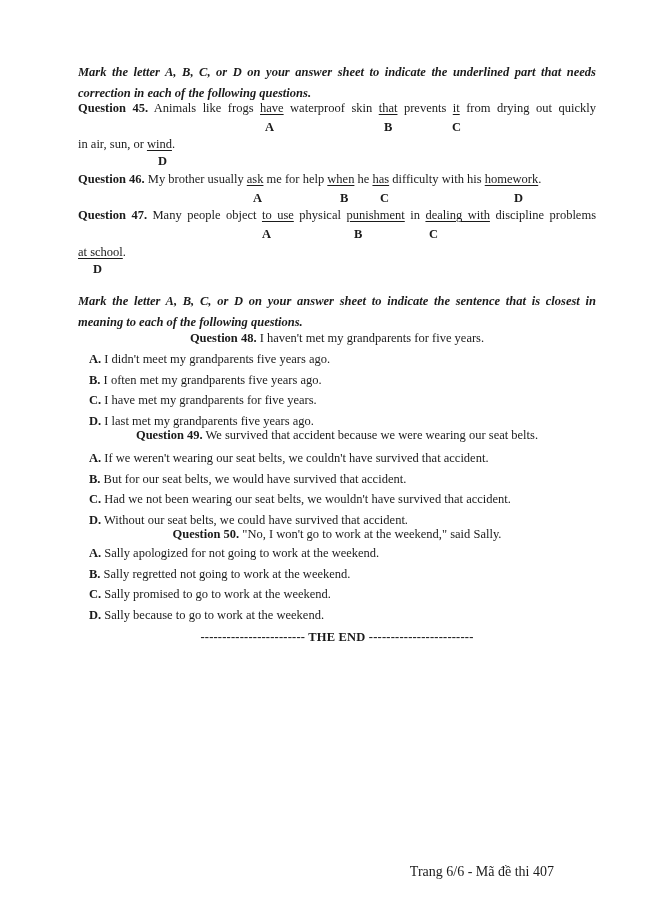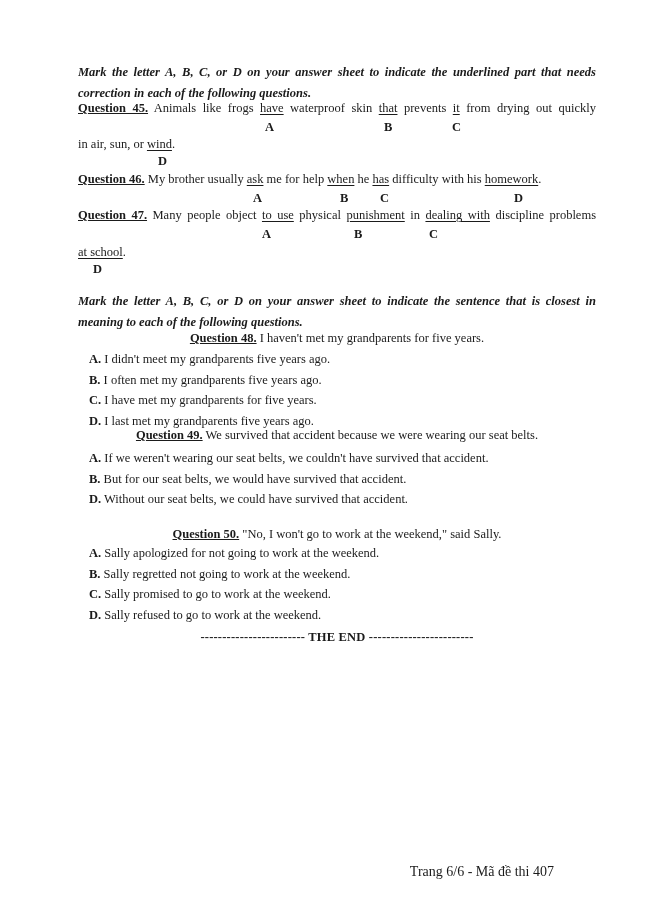--- a/index.html
+++ b/index.html
@@ -9,21 +9,21 @@
     font-family:"Liberation Serif","DejaVu Serif",serif;
     color:#1b1b1b;
   }
   .page { position:relative; width:606px; height:918px; background:#ffffff; overflow:hidden; }
   .blk { position:absolute; left:78px; width:518px; font-size:12.5px; line-height:17px; }
   .oneline { white-space:nowrap; height:17px; overflow:visible; }
   .just { text-align:justify; text-align-last:justify; height:17px; overflow:hidden; }
   .heading { font-weight:bold; font-style:italic; line-height:21px; text-align:justify; }
   .heading .hline1 { display:block; text-align:justify; text-align-last:justify; height:21px; overflow:hidden; }
   .heading .hline2 { display:block; }
-  .qnum { font-weight:bold;text-decoration:underline; }
+  .qnum { font-weight:bold; }
   .u { text-decoration:underline; text-underline-offset:2px; text-decoration-thickness:1px; }
   .labels { height:15px; }
   .plabel { position:absolute; top:0; font-weight:bold; font-size:12.5px; }
   .stem { white-space:nowrap;text-align:center; }
   .opt { line-height:20.7px; white-space:nowrap; padding-left:11px; }
   .opt b { font-weight:bold; }
   .endline { text-align:center; letter-spacing:0.2px;font-weight:bold; }
   .footer { position:absolute; right:52px; top:864px; font-size:14px; line-height:16px; white-space:nowrap; }
 </style>
 </head>
@@ -89,29 +89,30 @@
       <div class="opt"><b>A.</b><span> I didn't meet my grandparents five years ago.</span></div>
       <div class="opt"><b>B.</b><span> I often met my grandparents five years ago.</span></div>
       <div class="opt"><b>C.</b><span> I have met my grandparents for five years.</span></div>
       <div class="opt"><b>D.</b><span> I last met my grandparents five years ago.</span></div>
     </div>
 
     <div class="blk stem" style="top:427px"><b class="qnum">Question 49.</b><span> We survived that accident because we were wearing our seat belts.</span></div>
     <div class="blk" style="top:448px">
       <div class="opt"><b>A.</b><span> If we weren't wearing our seat belts, we couldn't have survived that accident.</span></div>
       <div class="opt"><b>B.</b><span> But for our seat belts, we would have survived that accident.</span></div>
+      <div class="opt"><b>C.</b><span> Had we not been wearing our seat belts, we wouldn't have survived that accident.</span></div>
       <div class="opt"><b>D.</b><span> Without our seat belts, we could have survived that accident.</span></div>
     </div>
 
     <div class="blk stem" style="top:526px"><b class="qnum">Question 50.</b><span> "No, I won't go to work at the weekend," said Sally.</span></div>
     <div class="blk" style="top:543px">
       <div class="opt"><b>A.</b><span> Sally apologized for not going to work at the weekend.</span></div>
       <div class="opt"><b>B.</b><span> Sally regretted not going to work at the weekend.</span></div>
       <div class="opt"><b>C.</b><span> Sally promised to go to work at the weekend.</span></div>
-      <div class="opt"><b>D.</b><span> Sally refused to go to work at the weekend.</span></div>
+      <div class="opt"><b>D.</b><span> Sally because to go to work at the weekend.</span></div>
     </div>
 
   </section>
 
   <div class="blk endline" style="top:629px">------------------------ THE END ------------------------</div>
 
   <div class="footer">Trang 6/6 - Mã đề thi 407</div>
 
 </div>
 

